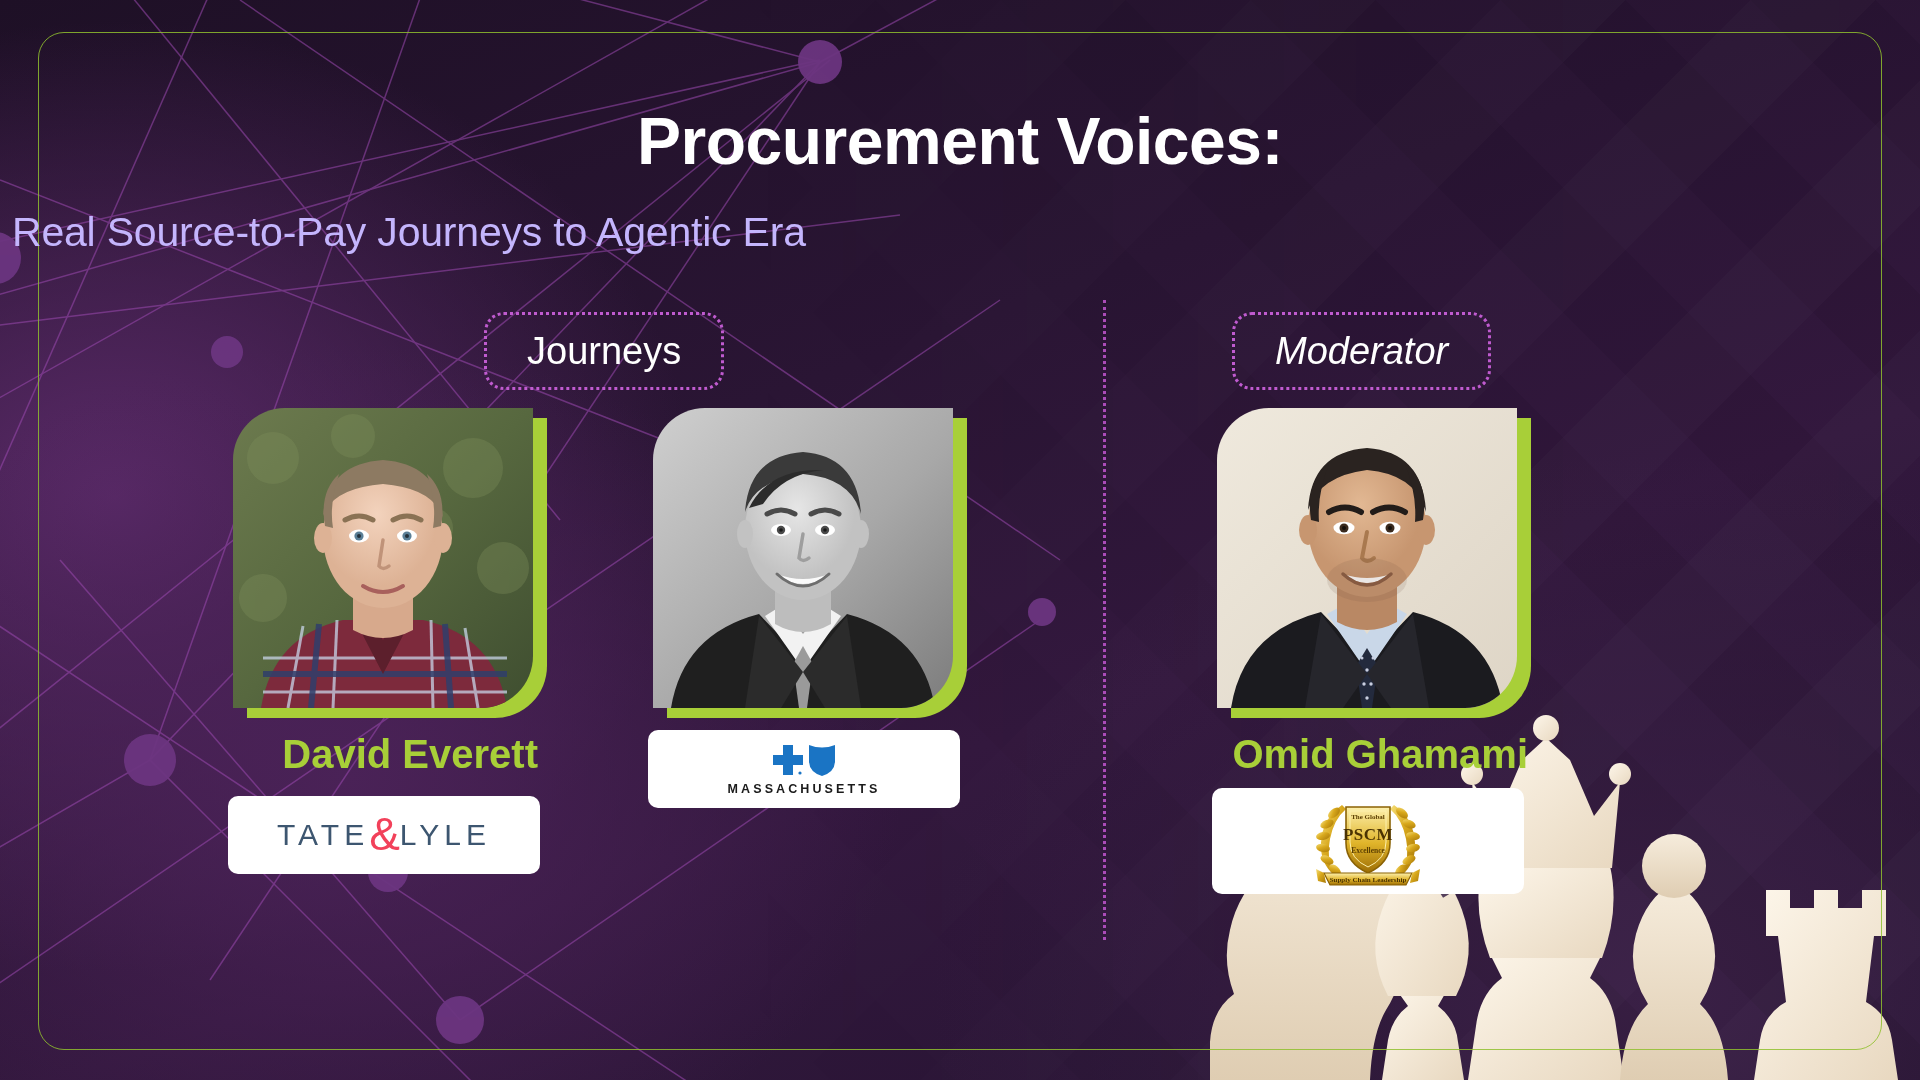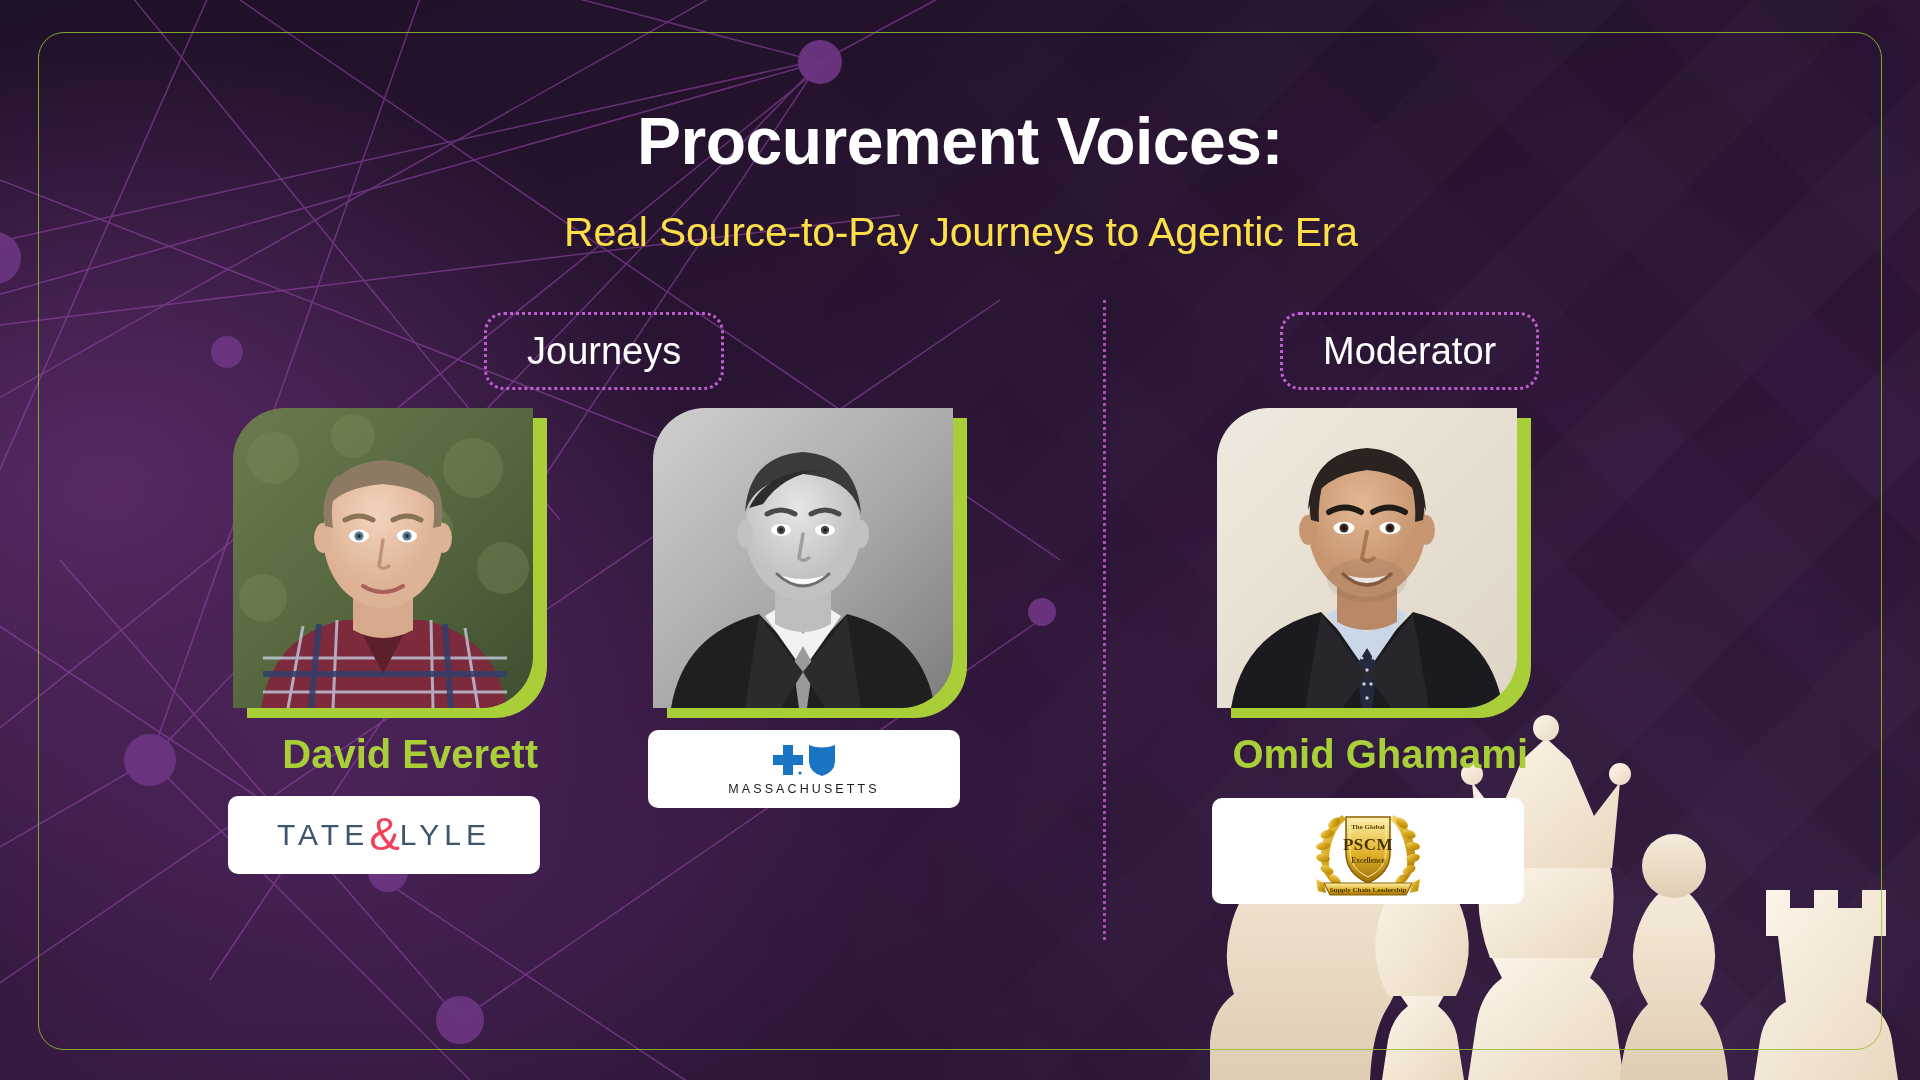--- a/index.html
+++ b/index.html
@@ -41,43 +41,43 @@
   
   .stage{ position:absolute; inset:0;padding-left:36px; }
 
   .title{
     position:absolute; top:108px; left:0; right:0;
     text-align:center;
     font-size:66px; font-weight:700; letter-spacing:-.5px;
     color:#ffffff; line-height:1;
   }
   .subtitle{
-    position:absolute; top:212px; left:2px; right:0;
-    text-align:center;
+    position:absolute; top:212px; left:12px; right:0;
+    text-align:left;
     font-size:41px; font-weight:400; letter-spacing:-.2px;
-    color:#fde047; line-height:1;
+    color:#c4b5fd; line-height:1;
   }
 
   .divider{
     position:absolute; left:1103px; top:300px;
     width:0; height:640px;
     border-left:3px dotted #b24fc0;
     opacity:.95;
   }
 
   .badge{
     position:absolute; top:312px;
     display:flex; align-items:center; justify-content:center;
     height:78px; padding:0 40px;
     border:3px dotted #c05bd0; border-radius:20px;
     color:#ffffff; font-size:38px; font-weight:400; line-height:1;
     white-space:nowrap;
   }
   .badge.panelists{ left:484px; }
-  .badge.moderator{ left:1280px; }
+  .badge.moderator{ left:1232px;font-style:italic; }
 
   .person{ position:absolute; width:310px; text-align:right; }
   .p1{ left:228px; top:408px; }
   .p2{ left:648px; top:408px; }
   .p3{ left:1212px; top:408px; }
 
   .photo-wrap{ position:relative; width:300px; height:300px; margin:0 auto; }
   .photo-accent{
     position:absolute; left:14px; top:10px; width:300px; height:300px;
     background:#a8cf38;
@@ -96,31 +96,31 @@
     white-space:nowrap;
   }
   .p3 .pname{ position:relative; left:6px; }
 
   .logo-card{
     margin:22px auto 0;
     width:312px; height:78px; background:#ffffff; border-radius:10px;
     display:flex; align-items:center; justify-content:center;
     overflow:hidden;
   }
-  .p3 .logo-card{ height:106px; margin-top:24px; }
+  .p3 .logo-card{ height:106px; margin-top:14px; }
 
   
   .tl{ display:flex; align-items:center; }
   .tl-word{ font-size:30px; letter-spacing:5px; color:#3d5670; font-weight:400; }
   .tl-amp{ font-size:46px; color:#f2415a; font-weight:400; line-height:.9; }
 
   
   .bcbs{ display:flex; flex-direction:column; align-items:center; gap:5px; }
   .bcbs-marks{ display:flex; align-items:flex-start; gap:2px; }
-  .bcbs-word{ font-size:12.5px; letter-spacing:3.1px; color:#1b1b1b; font-weight:400; }
+  .bcbs-word{ font-size:12.5px; letter-spacing:3.1px; color:#1b1b1b; font-weight:700; }
 
   
   .pscm{ width:120px; height:96px; }
 </style>
 </head>
 <body>
 
 <div class="bg-base"></div>
 <div class="bg-diamonds"></div>
 

